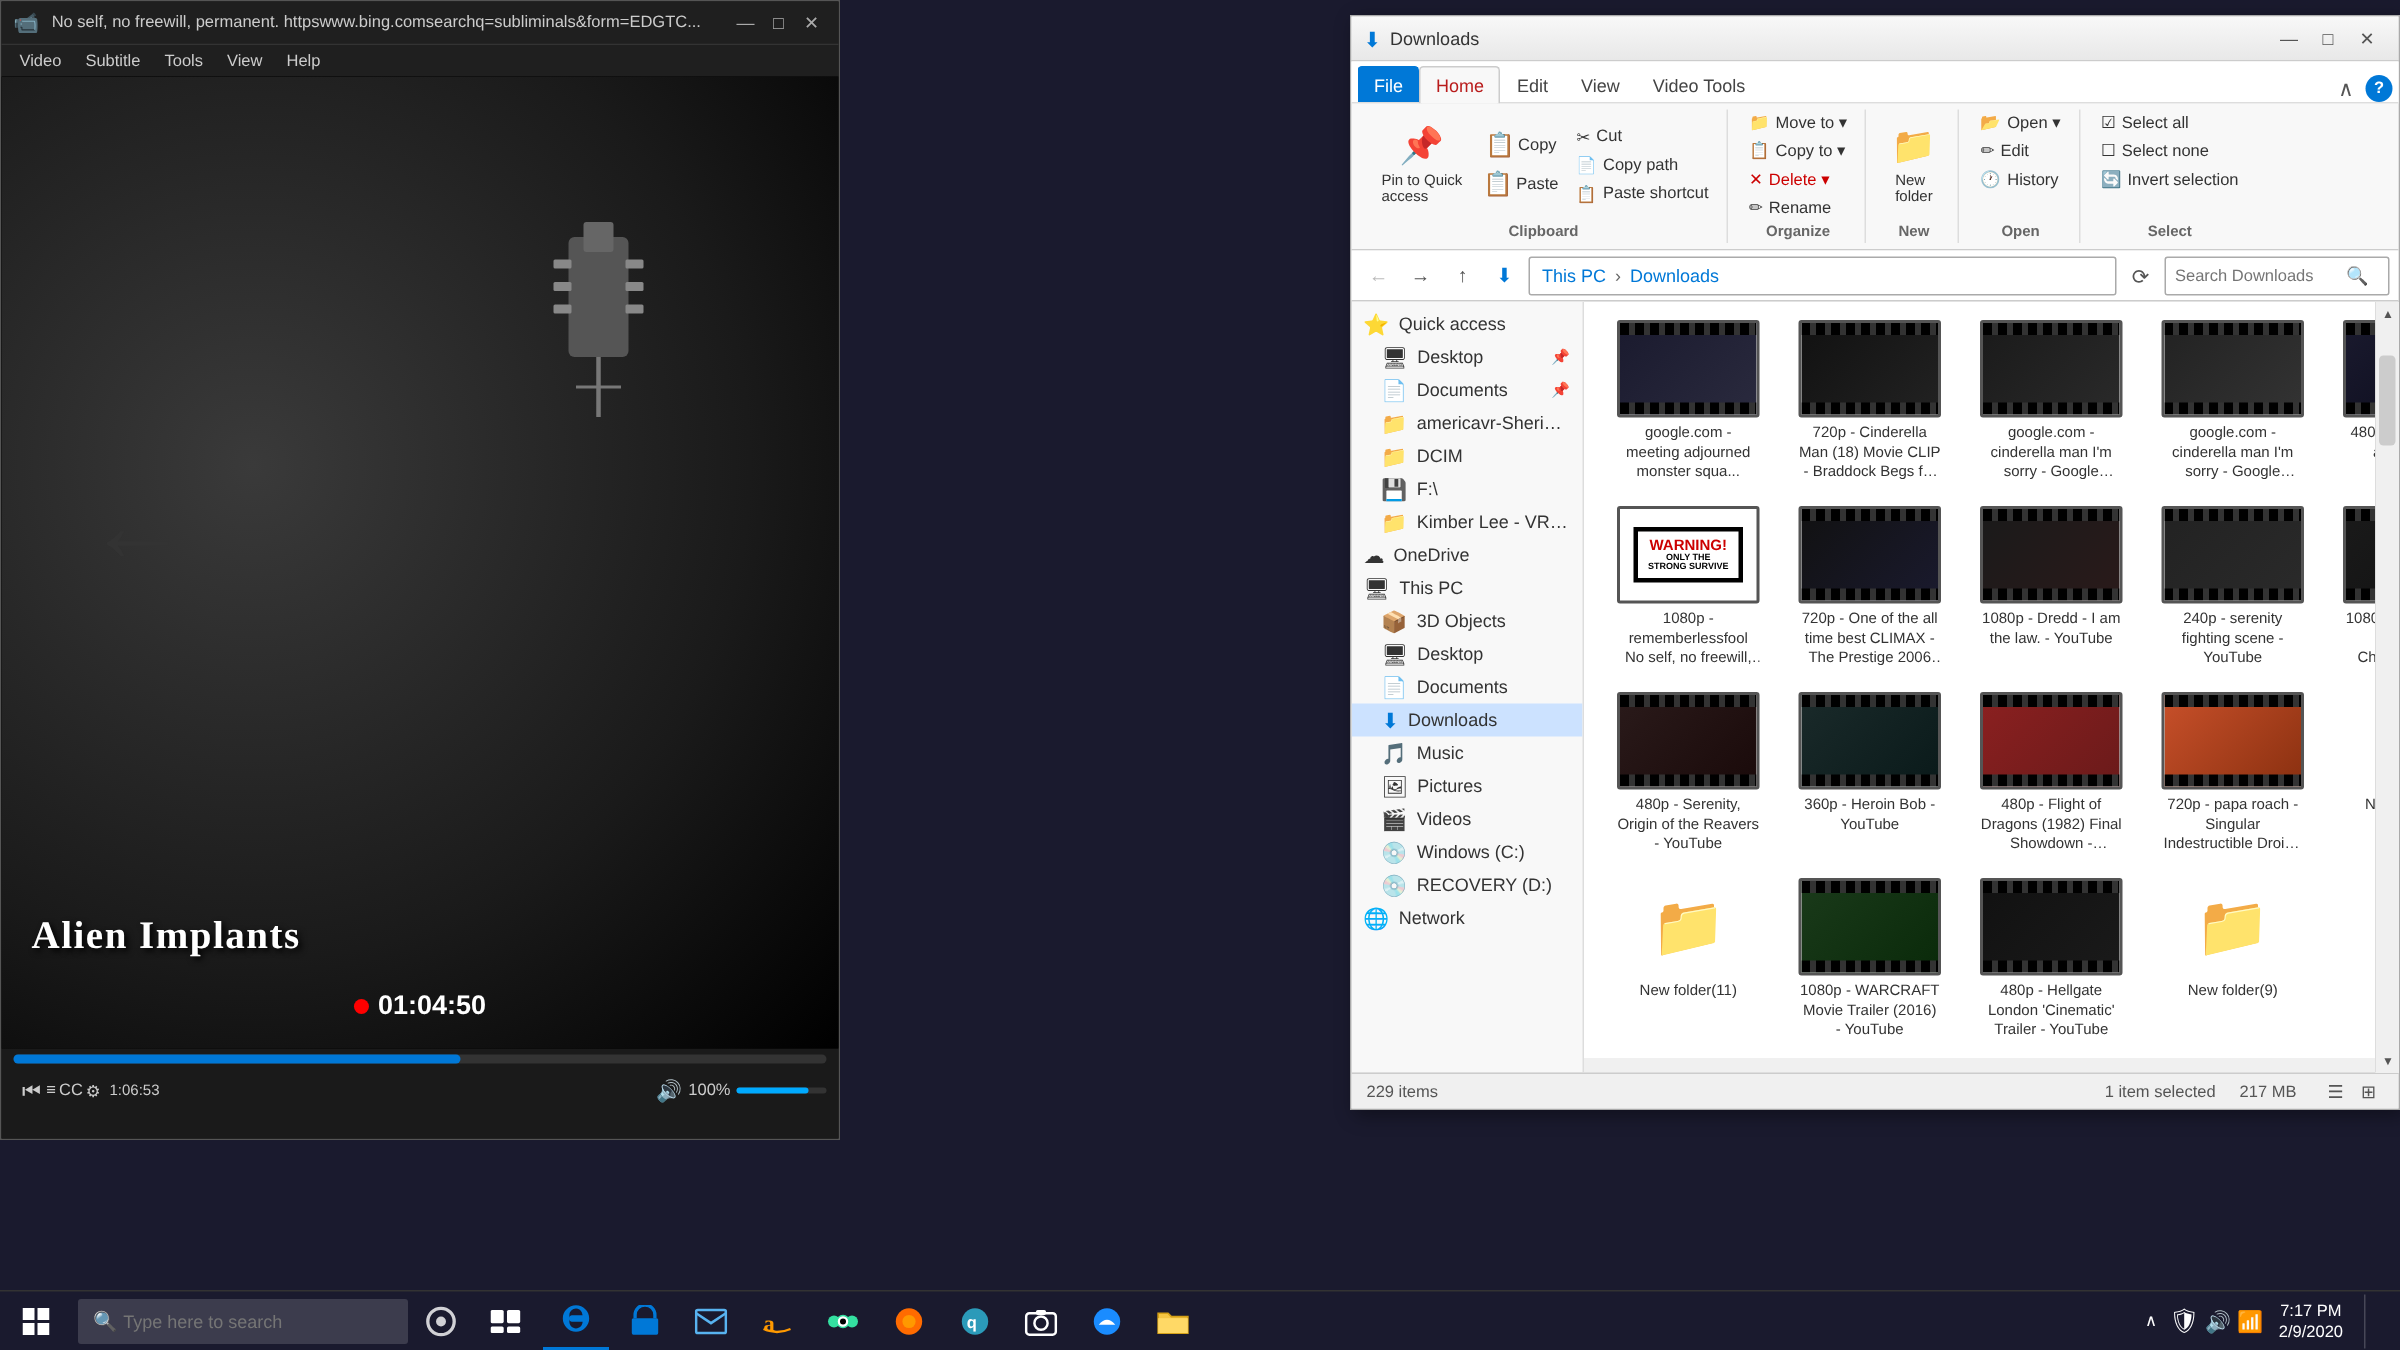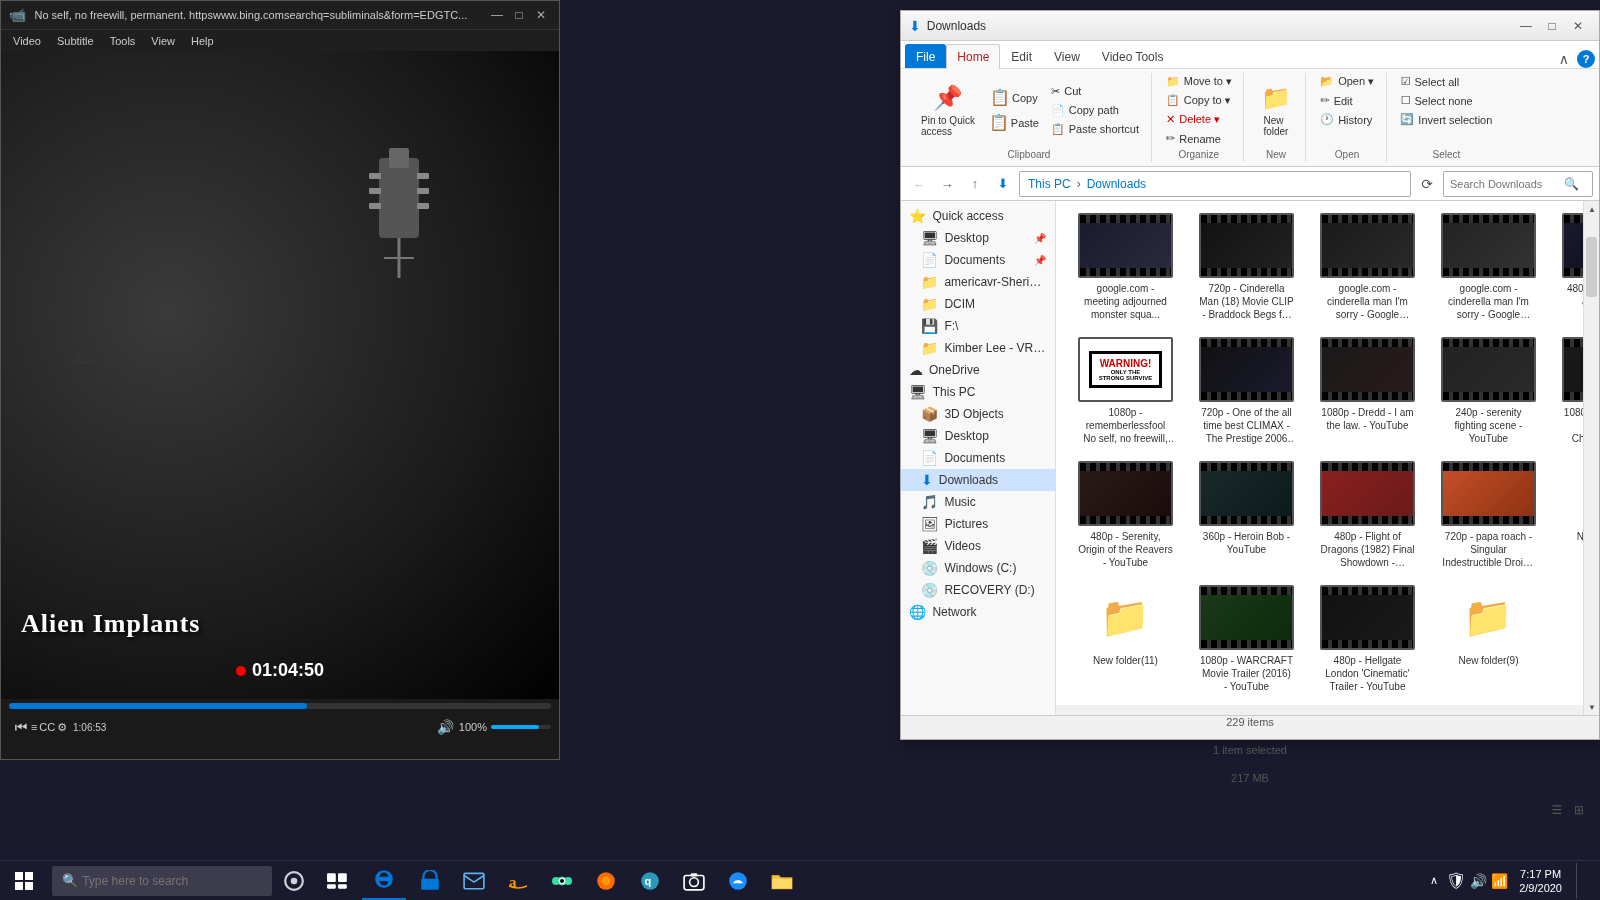--- a/index.html
+++ b/index.html
@@ -49,21 +49,21 @@
 
     
     .ribbon { background: #f8f8f8; border-bottom: 1px solid #ccc; }
     .ribbon-tabs { display: flex; background: #fff; border-bottom: 1px solid #ddd; height: 28px; align-items: flex-end; padding-left: 4px; }
     .ribbon-tab { padding: 4px 10px; font-size: 12px; color: #444; cursor: pointer; border: 1px solid transparent; border-bottom: none; border-radius: 3px 3px 0 0; height: 24px; display: flex; align-items: center; }
     .ribbon-tab.active { background: #f8f8f8; border-color: #ccc; color: #b91c1c; margin-bottom: -1px; height: 25px; }
     .ribbon-tab.file { color: white; background: #0078d7; border-color: #0078d7; }
     .ribbon-content { display: flex; align-items: stretch; padding: 4px 6px; gap: 2px; min-height: 70px; }
     .ribbon-group { display: flex; flex-direction: column; align-items: center; border-right: 1px solid #ddd; padding: 0 6px; min-width: 60px; }
     .ribbon-group-buttons { display: flex; gap: 2px; flex: 1; align-items: center; }
-    .ribbon-group-label { font-size: 10px; color: #666; margin-top: 2px; padding-bottom: 2px; }
+    .ribbon-group-label { font-size: 10px; color: #666; margin-top: 2px; padding-bottom: 2px; font-weight: bold; }
     .ribbon-btn { display: flex; flex-direction: column; align-items: center; justify-content: center; padding: 3px 5px; cursor: pointer; border-radius: 3px; min-width: 32px; font-size: 10px; color: #333; gap: 2px; }
     .ribbon-btn-sm { display: flex; align-items: center; gap: 4px; padding: 2px 6px; cursor: pointer; border-radius: 3px; font-size: 11px; color: #333; white-space: nowrap; }
     .ribbon-large { display: flex; flex-direction: column; align-items: center; padding: 4px 8px; cursor: pointer; border-radius: 3px; font-size: 10px; color: #333; gap: 3px; min-width: 40px; }
     .ribbon-large-icon { font-size: 24px; }
     .ribbon-large-label { font-size: 10px; }
 
     
     .address-bar { display: flex; align-items: center; height: 34px; background: #fff; border-bottom: 1px solid #ccc; padding: 0 6px; gap: 4px; }
     .addr-nav-btn { width: 24px; height: 24px; display: flex; align-items: center; justify-content: center; cursor: pointer; border-radius: 3px; color: #555; font-size: 13px; }
     .addr-nav-btn.disabled { color: #bbb; cursor: default; }
@@ -89,21 +89,21 @@
     .file-thumb { width: 95px; height: 65px; background: #222; border-radius: 2px; overflow: hidden; display: flex; align-items: center; justify-content: center; position: relative; border: 2px solid #555; }
     .file-thumb-filmstrip { position: absolute; top: 0; left: 0; right: 0; height: 8px; background: repeating-linear-gradient(90deg, #000 0 6px, #333 6px 10px); }
     .file-thumb-filmstrip-bottom { position: absolute; bottom: 0; left: 0; right: 0; height: 8px; background: repeating-linear-gradient(90deg, #000 0 6px, #333 6px 10px); }
     .file-name { font-size: 10px; color: #333; text-align: center; margin-top: 4px; max-width: 95px; overflow: hidden; display: -webkit-box; -webkit-line-clamp: 3; -webkit-box-orient: vertical; line-height: 1.3; }
     .file-icon-only { width: 65px; height: 65px; display: flex; align-items: center; justify-content: center; }
     .doc-icon { font-size: 40px; color: #ddd; }
     .pdf-icon-box { width: 55px; height: 65px; background: #fff; border: 1px solid #ddd; border-radius: 3px; display: flex; align-items: center; justify-content: center; }
     .pdf-badge { background: #c00; color: white; font-size: 14px; font-weight: bold; padding: 4px 6px; border-radius: 2px; }
 
     
-    .status-bar { height: 24px; background: #f0f0f0; border-top: 1px solid #ccc; display: flex; align-items: center; padding: 0 10px; font-size: 11px; color: #555; gap: 16px; flex-direction: column; }
+    .status-bar { height: 24px; background: #f0f0f0; border-top: 1px solid #ccc; display: flex; align-items: center; padding: 0 10px; font-size: 11px; color: #555; gap: 16px; }
     .status-count { flex: 1; }
     .status-sel { }
     .status-size { }
     .status-view-btns { display: flex; gap: 2px; margin-left: auto; }
     .status-view-btn { width: 20px; height: 20px; display: flex; align-items: center; justify-content: center; cursor: pointer; color: #555; font-size: 12px; border-radius: 2px; }
     .warning-box { border: 3px solid #000; padding: 4px 8px; text-align: center; background: #fff; }
     .warning-title { color: #c00; font-size: 10px; font-weight: bold; }
 
     .scrollbar-v { position: absolute; right: 0; top: 0; bottom: 0; width: 16px; background: #f0f0f0; border-left: 1px solid #ddd; display: flex; flex-direction: column; }
     .scrollbar-thumb { background: #ccc; flex: 0 0 60px; margin: 20px 2px 0; border-radius: 3px; }

